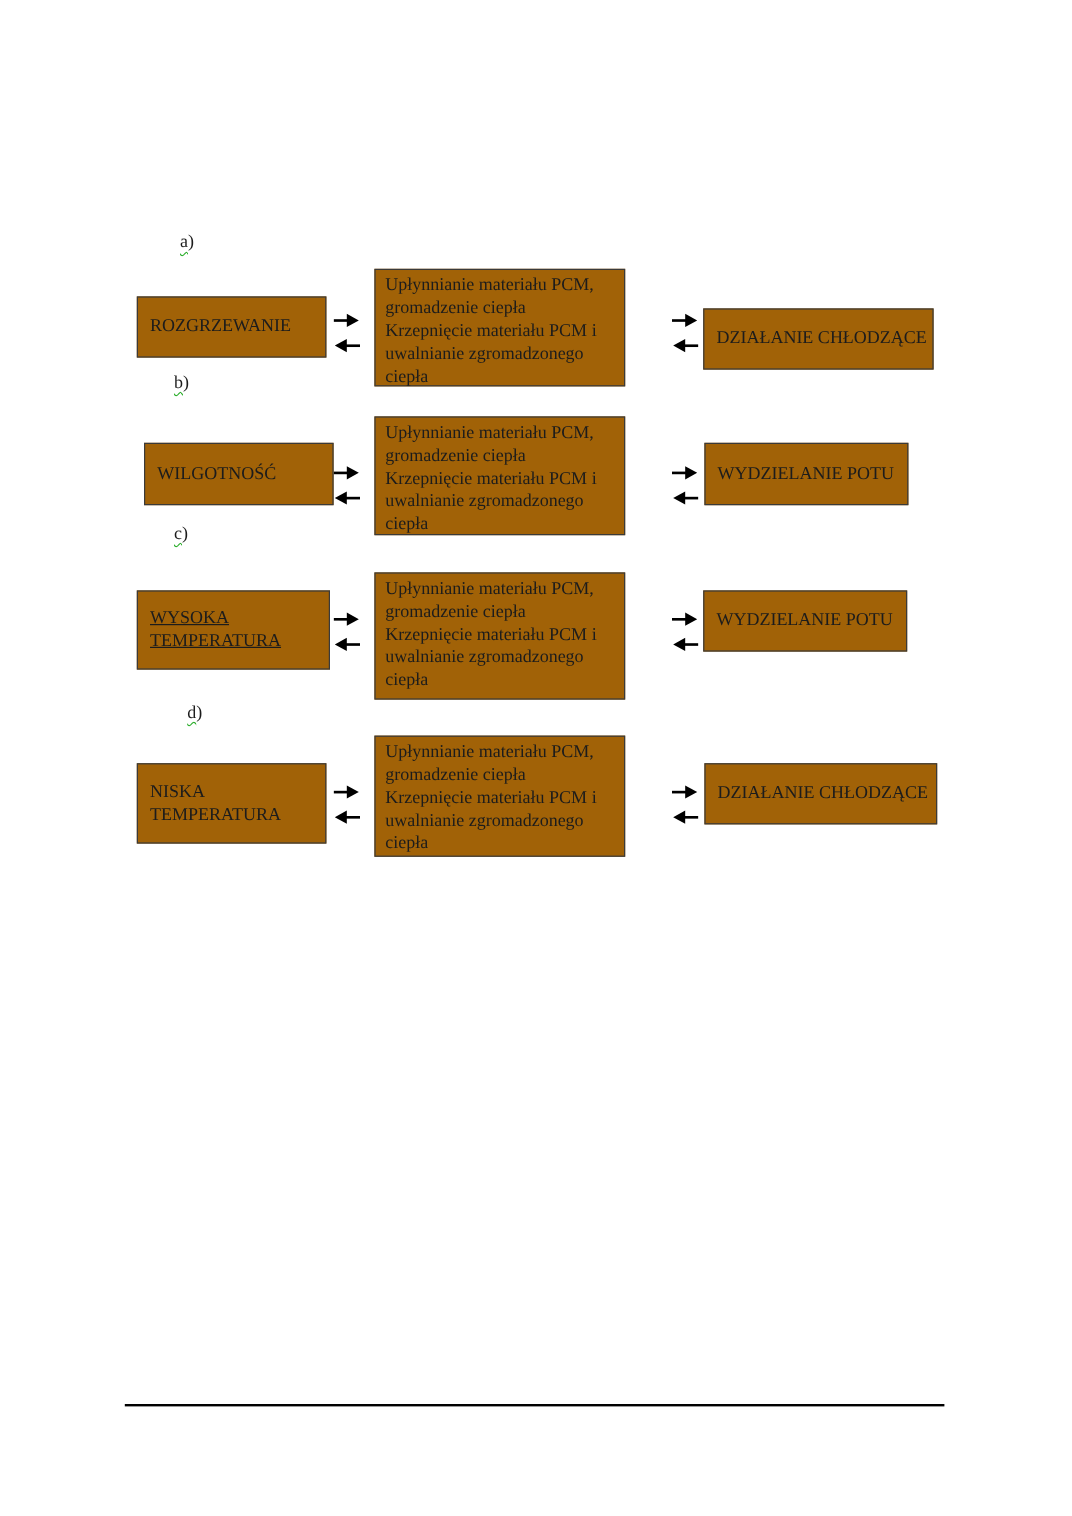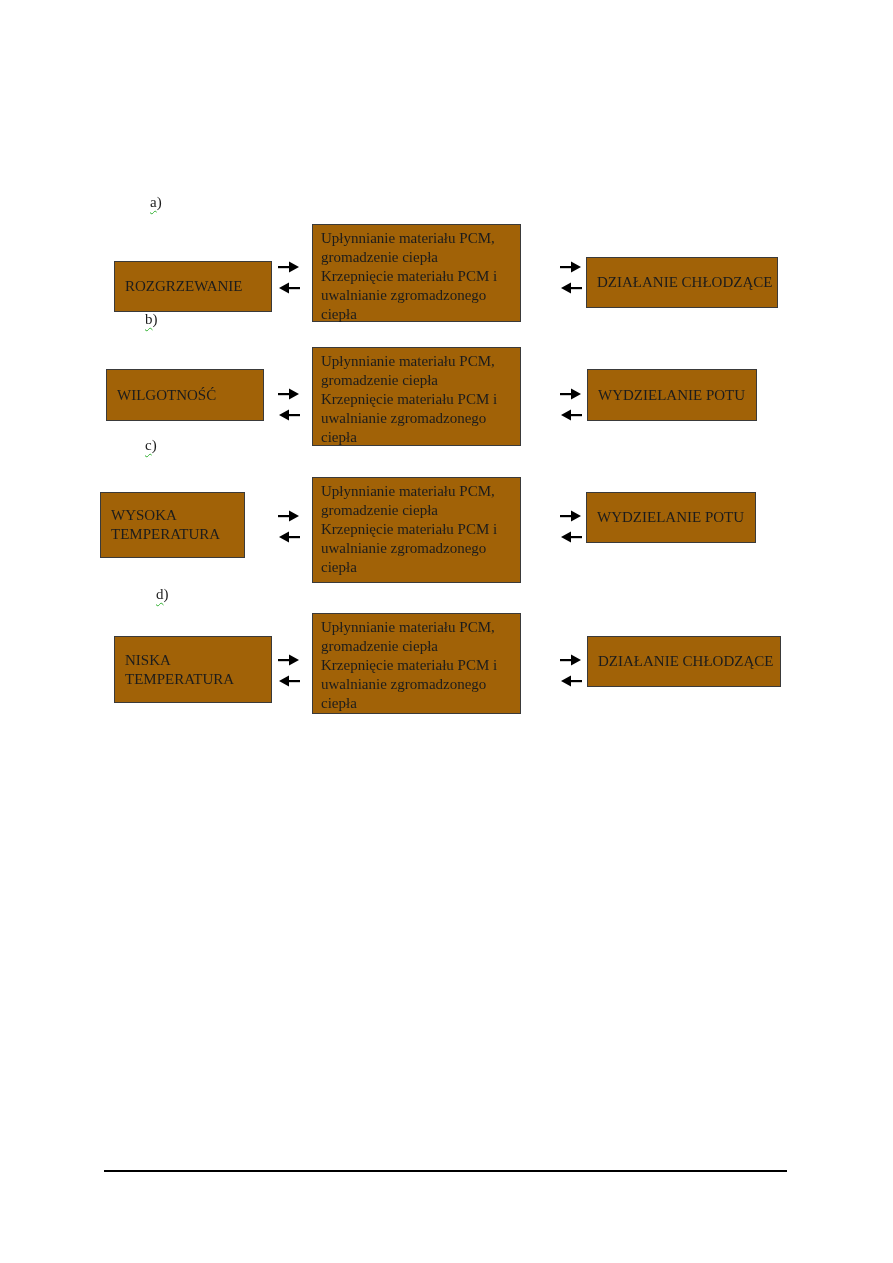--- a/index.html
+++ b/index.html
@@ -60,37 +60,37 @@
     position: absolute;
     left: 104px;
     top: 1170px;
     width: 683px;
     height: 2px;
     background: #000000;
   }
 
   
   .label-a  { left: 150px; top: 194px; }
-  .a-left   { left: 114px; top: 247px; width: 158px; height: 51px; margin-top: 14px; }
+  .a-left   { left: 114px; top: 247px; width: 158px; height: 51px; }
   .a-mid    { left: 312px; top: 224px; width: 209px; height: 98px; }
   .a-right  { left: 586px; top: 257px; width: 192px; height: 51px; }
   .a-ar1    { left: 278px; top: 261px; }
   .a-ar2    { left: 560px; top: 261px; }
 
   
   .label-b  { left: 145px; top: 311px; }
-  .b-left   { left: 106px; top: 369px; width: 158px; height: 52px; }
+  .b-left   { left: 120px; top: 369px; width: 158px; height: 52px; }
   .b-mid    { left: 312px; top: 347px; width: 209px; height: 99px; }
   .b-right  { left: 587px; top: 369px; width: 170px; height: 52px; }
   .b-ar1    { left: 278px; top: 388px; }
   .b-ar2    { left: 560px; top: 388px; }
 
   
   .label-c  { left: 145px; top: 437px; }
-  .c-left   { left: 100px; top: 492px; width: 145px; height: 66px; }
+  .c-left   { left: 114px; top: 492px; width: 161px; height: 66px; text-decoration: underline; }
   .c-mid    { left: 312px; top: 477px; width: 209px; height: 106px; }
   .c-right  { left: 586px; top: 492px; width: 170px; height: 51px; }
   .c-ar1    { left: 278px; top: 510px; }
   .c-ar2    { left: 560px; top: 510px; }
 
   
   .label-d  { left: 156px; top: 586px; }
   .d-left   { left: 114px; top: 636px; width: 158px; height: 67px; font-family: Liberation Serif, serif; }
   .d-mid    { left: 312px; top: 613px; width: 209px; height: 101px; }
   .d-right  { left: 587px; top: 636px; width: 194px; height: 51px; }

